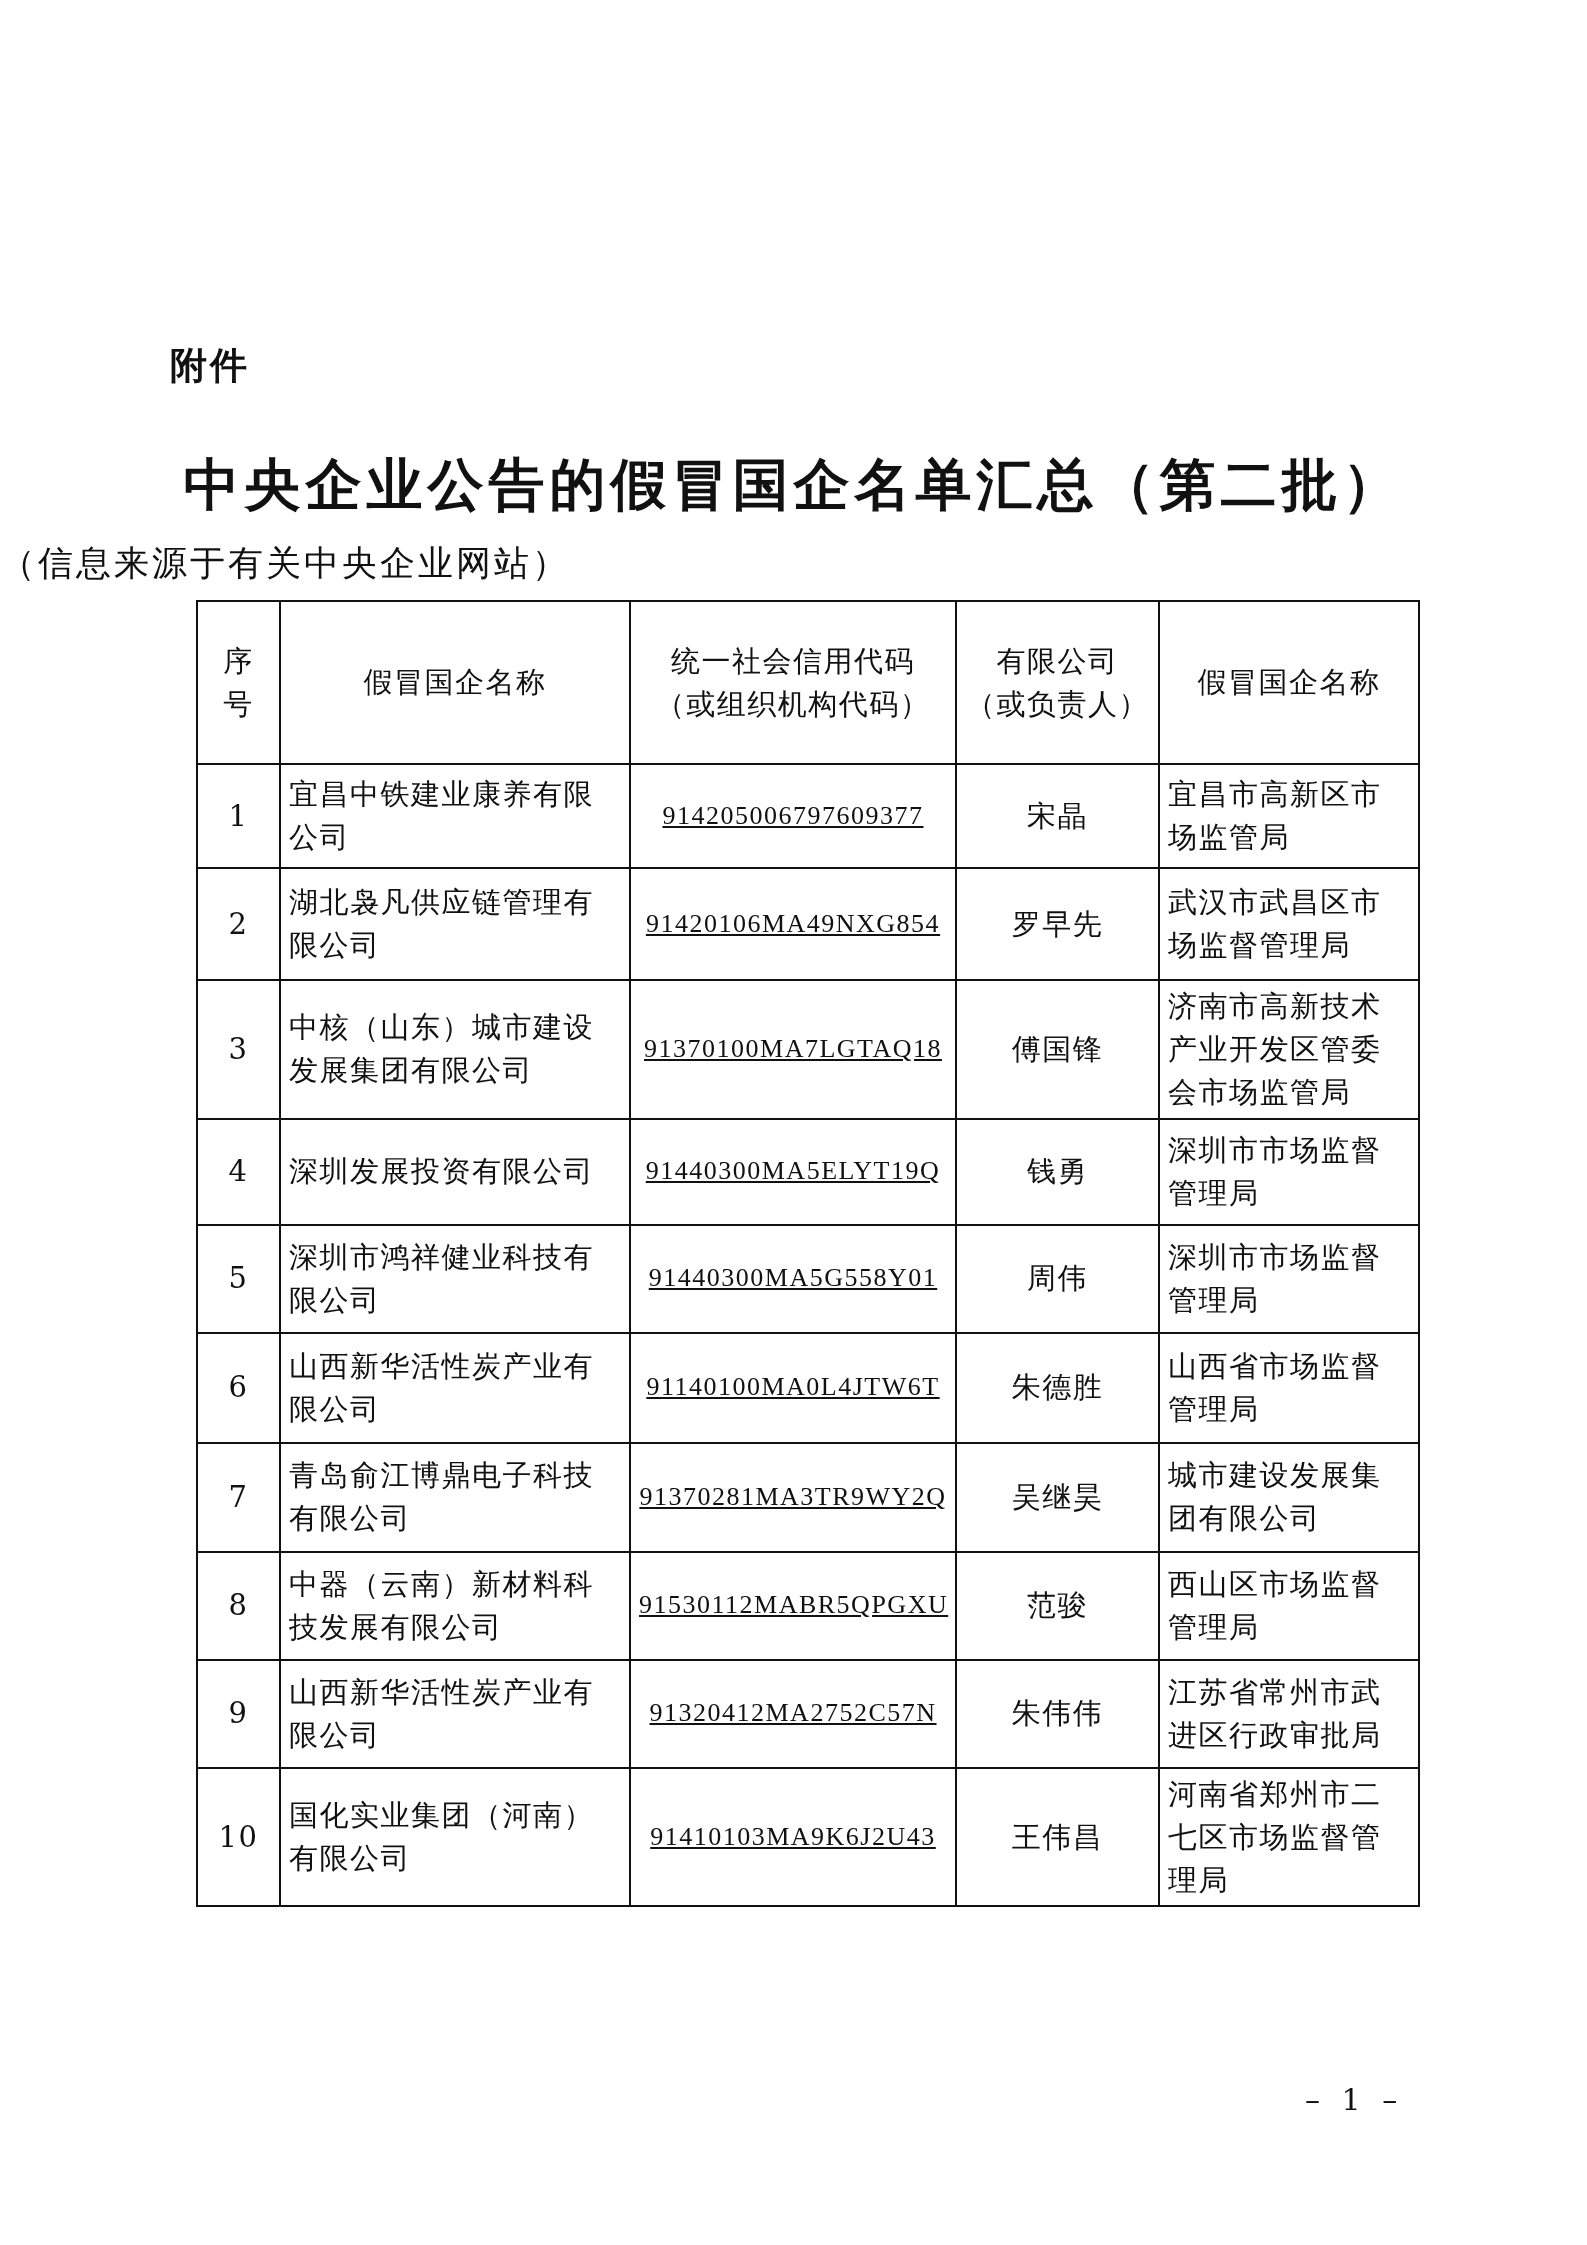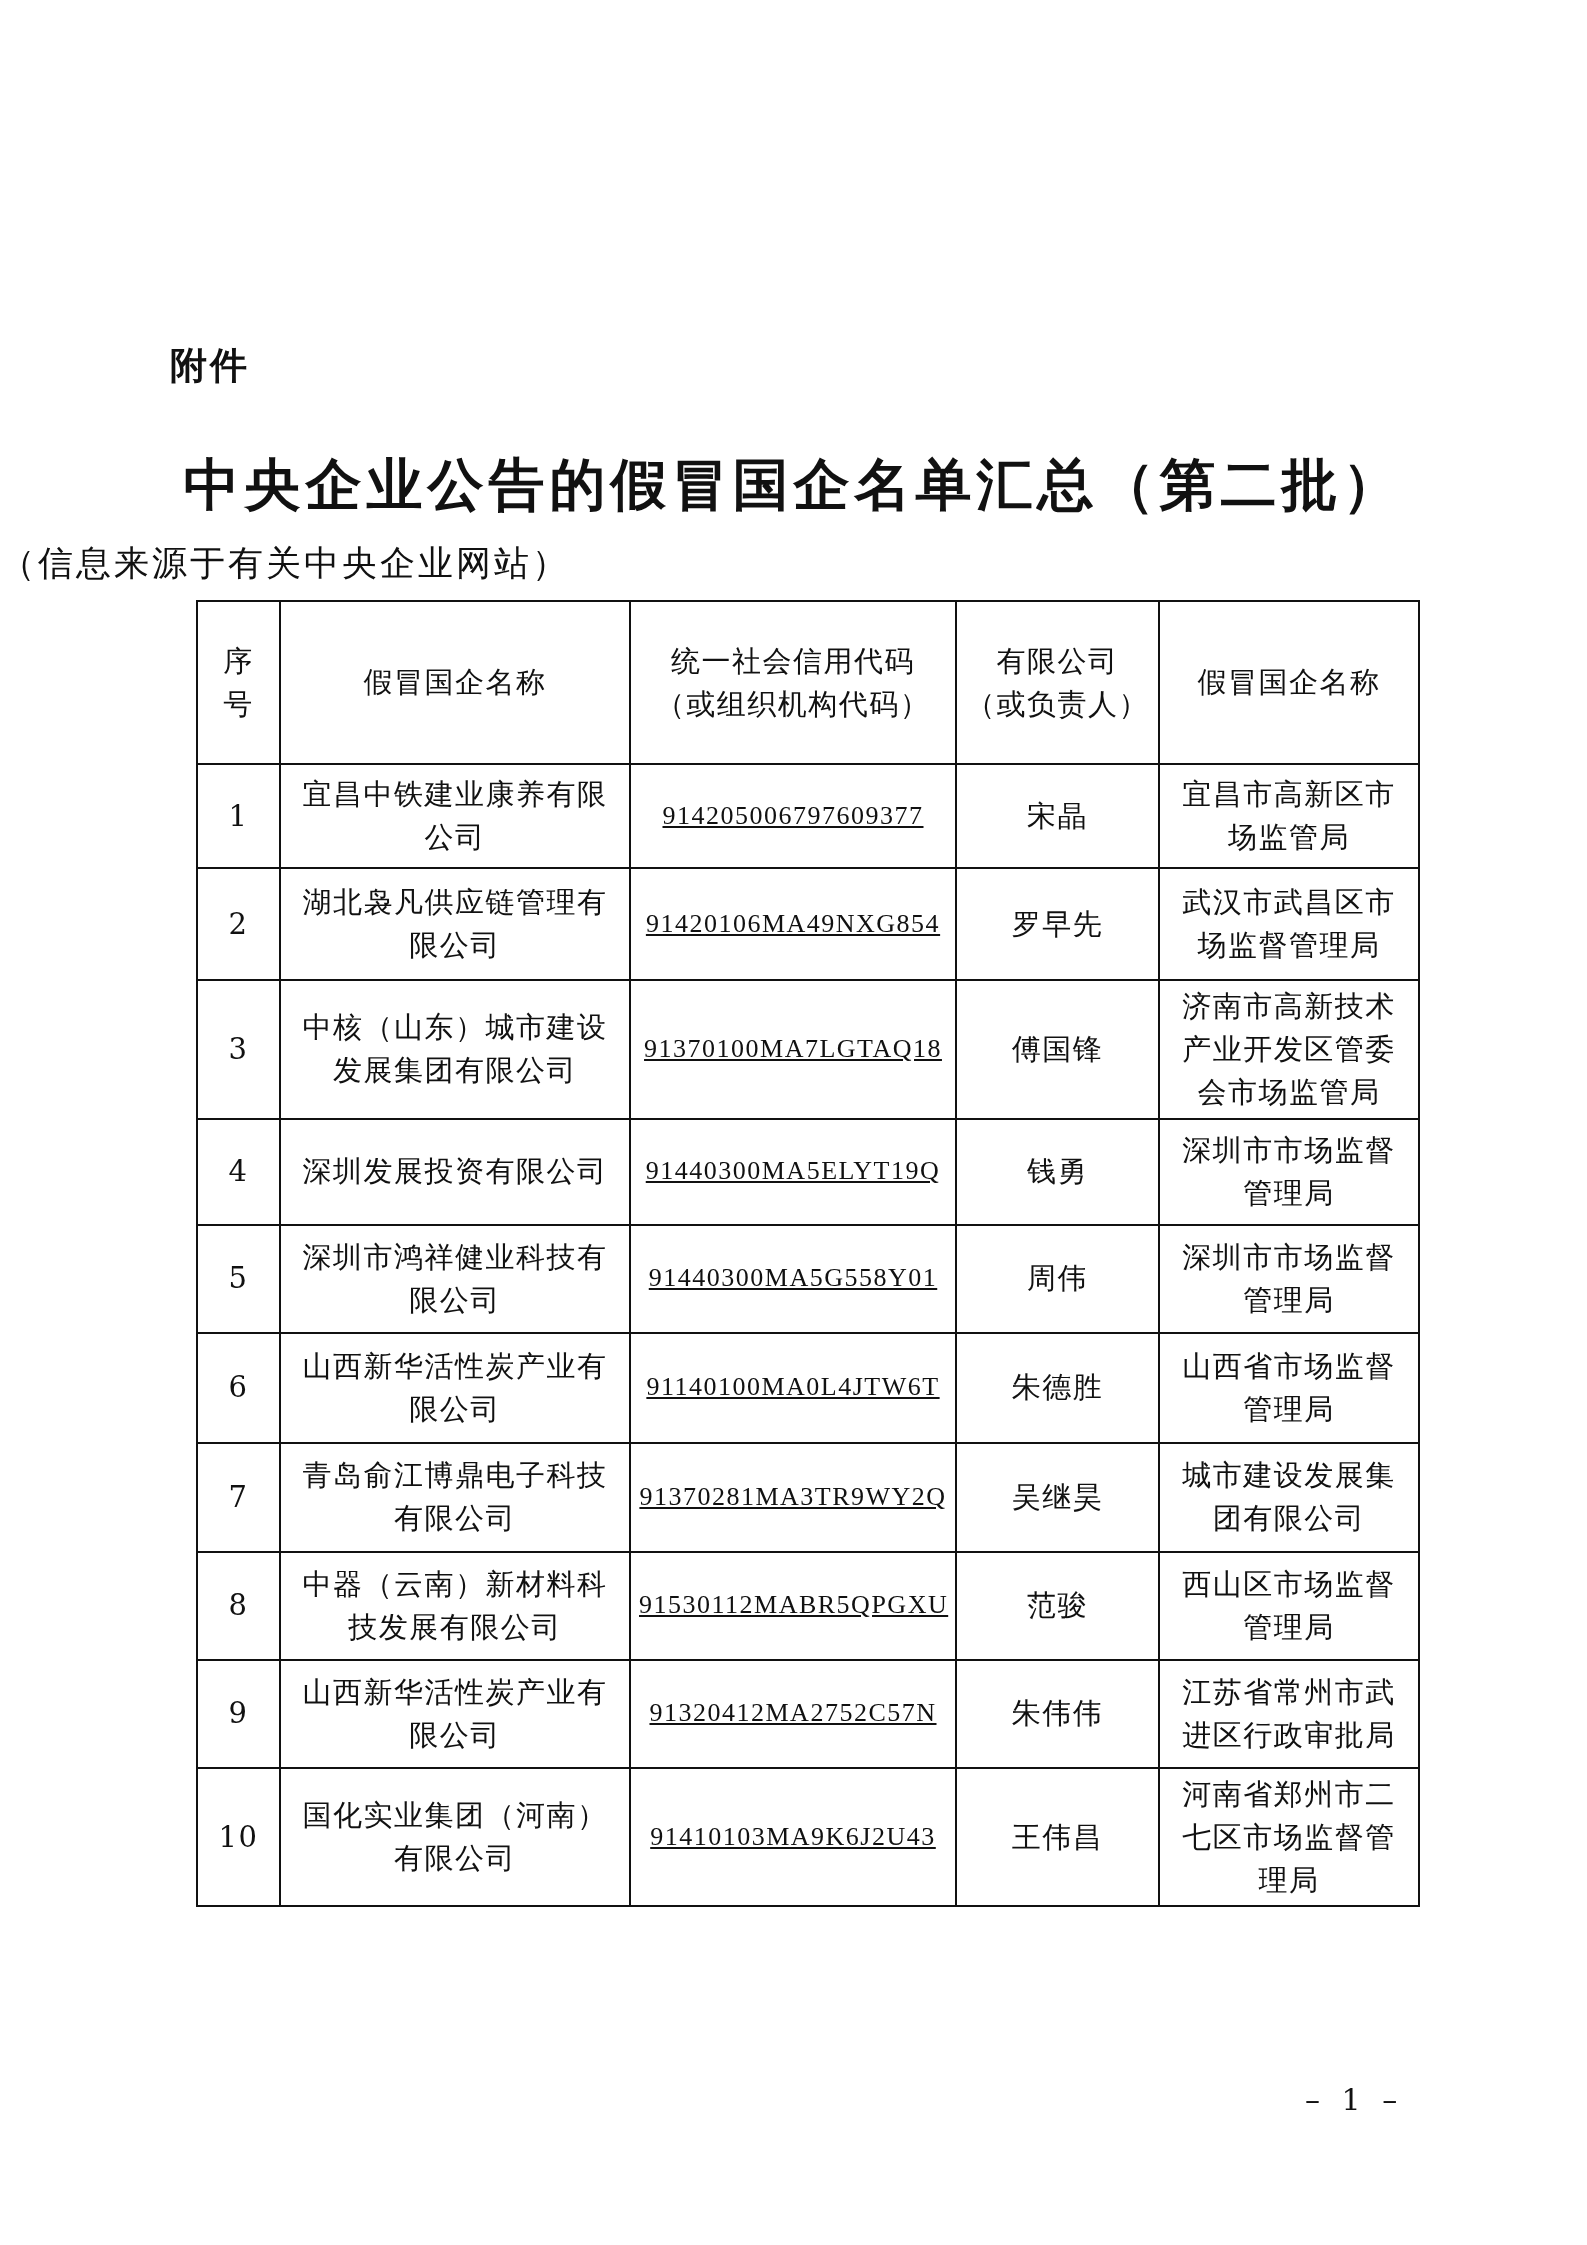--- a/index.html
+++ b/index.html
@@ -65,21 +65,21 @@
   col.c-code { width: 326px; }
   col.c-rep { width: 203px; }
   col.c-auth { width: 260px; }
 
   tr.header-row { height: 163px; }
   th.hc { text-align: center; }
   .hdr-lines { display: inline-block; text-align: center; }
 
   td.cell-no, td.cell-code, td.cell-rep { text-align: center; }
   td.cell-name, td.cell-auth {
-    text-align: center;
+    text-align: left;
     padding-left: 22px;
     padding-right: 10px;
     border-radius: 19px;
   }
   td.cell-code {
     font-family: "Liberation Serif", "DejaVu Serif", serif;
     font-size: 26px;
     letter-spacing: 0.5px;
     white-space: nowrap;
     padding-left: 2px;

